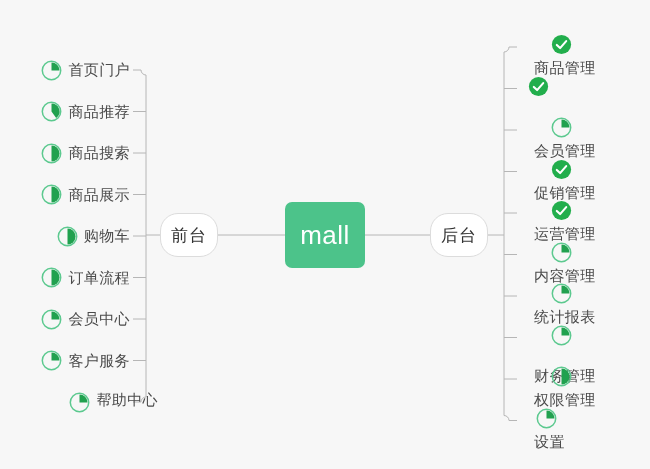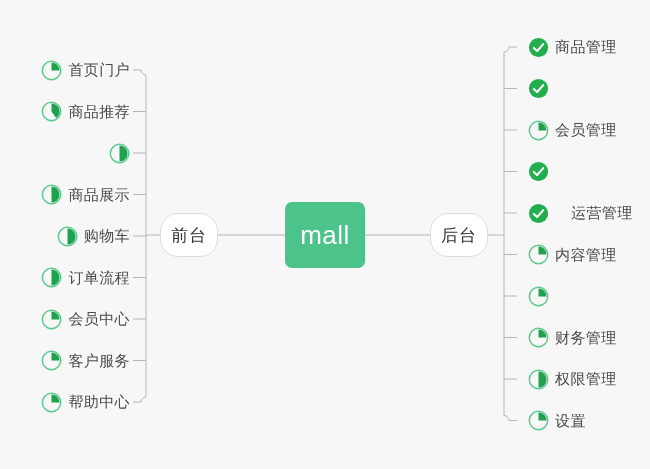--- a/index.html
+++ b/index.html
@@ -45,21 +45,21 @@
     display: flex;
     align-items: center;
     height: 26px;
     white-space: nowrap;
   }
   .leaf-left {
     flex-direction: row;
     justify-content: flex-end;
   }
   .leaf-right {
-    flex-direction: row;
+    flex-direction: column;
     justify-content: flex-start;
   }
   .leaf-label {
     font-size: 15px;
     color: #4a4a4a;
     letter-spacing: 0.4px;
     line-height: 26px;
   }
   .leaf-left .leaf-label { margin-left: 6px; }
   .leaf-right .leaf-label { margin-left: 6px; }
@@ -151,20 +151,21 @@
         </span>
         <span class="leaf-label">商品推荐</span>
       </div>
       <div class="leaf leaf-left" style="right: 520px; top: 140px;">
         <span style="display: flex;">
           <svg class="status-icon" viewBox="0 0 21 21" xmlns="http://www.w3.org/2000/svg">
     <circle cx="10.5" cy="10.5" r="9.2" fill="none" stroke="#5cc98f" stroke-width="1.5"></circle>
     <path d="M 10.5 10.5 L 10.5 2.500000000000001 A 7.999999999999999 7.999999999999999 0 0 1 10.500000000000002 18.5 Z" fill="#21a14f"></path>
   </svg>
         </span>
+        <span class="leaf-label">商品搜索</span>
       </div>
       <div class="leaf leaf-left" style="right: 520px; top: 181.5px; font-family: Liberation Serif, serif;">
         <span style="display: flex;">
           <svg class="status-icon" viewBox="0 0 21 21" xmlns="http://www.w3.org/2000/svg">
     <circle cx="10.5" cy="10.5" r="9.2" fill="none" stroke="#5cc98f" stroke-width="1.5"></circle>
     <path d="M 10.5 10.5 L 10.5 2.500000000000001 A 7.999999999999999 7.999999999999999 0 0 1 10.500000000000002 18.5 Z" fill="#21a14f"></path>
   </svg>
         </span>
         <span class="leaf-label">商品展示</span>
       </div>
@@ -197,21 +198,21 @@
       </div>
       <div class="leaf leaf-left" style="right: 520px; top: 347.5px;">
         <span style="display: flex;">
           <svg class="status-icon" viewBox="0 0 21 21" xmlns="http://www.w3.org/2000/svg">
     <circle cx="10.5" cy="10.5" r="9.2" fill="none" stroke="#5cc98f" stroke-width="1.5"></circle>
     <path d="M 10.5 10.5 L 10.5 2.500000000000001 A 7.999999999999999 7.999999999999999 0 0 1 18.5 10.5 Z" fill="#21a14f"></path>
   </svg>
         </span>
         <span class="leaf-label">客户服务</span>
       </div>
-      <div class="leaf leaf-left" style="right: 520px; top: 389px;">
+      <div class="leaf leaf-left" style="right: 492px; top: 389px; font-family: Liberation Mono, monospace;">
         <span style="display: flex;">
           <svg class="status-icon" viewBox="0 0 21 21" xmlns="http://www.w3.org/2000/svg">
     <circle cx="10.5" cy="10.5" r="9.2" fill="none" stroke="#5cc98f" stroke-width="1.5"></circle>
     <path d="M 10.5 10.5 L 10.5 2.500000000000001 A 7.999999999999999 7.999999999999999 0 0 1 18.5 10.5 Z" fill="#21a14f"></path>
   </svg>
         </span>
         <span class="leaf-label">帮助中心</span>
       </div>
     </div>
 
@@ -254,22 +255,23 @@
         </span>
         <span class="leaf-label">会员管理</span>
       </div>
       <div class="leaf leaf-right" style="left: 528px; top: 158.5px;">
         <span style="display: flex;">
           <svg class="status-icon" viewBox="0 0 21 21" xmlns="http://www.w3.org/2000/svg">
     <circle cx="10.5" cy="10.5" r="9.6" fill="#22ae4c"></circle>
     <path d="M 5.8 10.9 L 9.1 14.1 L 15.2 7.1" fill="none" stroke="#ffffff" stroke-width="2.1" stroke-linecap="round" stroke-linejoin="round"></path>
   </svg>
         </span>
-      </div>
-      <div class="leaf leaf-right" style="left: 528px; top: 200px; gap: 16px;">
+        <span class="leaf-label">促销管理</span>
+      </div>
+      <div class="leaf leaf-right" style="left: 528px; top: 200px;">
         <span style="display: flex;">
           <svg class="status-icon" viewBox="0 0 21 21" xmlns="http://www.w3.org/2000/svg">
     <circle cx="10.5" cy="10.5" r="9.6" fill="#22ae4c"></circle>
     <path d="M 5.8 10.9 L 9.1 14.1 L 15.2 7.1" fill="none" stroke="#ffffff" stroke-width="2.1" stroke-linecap="round" stroke-linejoin="round"></path>
   </svg>
         </span>
         <span class="leaf-label">运营管理</span>
       </div>
       <div class="leaf leaf-right" style="left: 528px; top: 241.5px;">
         <span style="display: flex;">
@@ -280,22 +282,23 @@
         </span>
         <span class="leaf-label">内容管理</span>
       </div>
       <div class="leaf leaf-right" style="left: 528px; top: 283px;">
         <span style="display: flex;">
           <svg class="status-icon" viewBox="0 0 21 21" xmlns="http://www.w3.org/2000/svg">
     <circle cx="10.5" cy="10.5" r="9.2" fill="none" stroke="#5cc98f" stroke-width="1.5"></circle>
     <path d="M 10.5 10.5 L 10.5 2.500000000000001 A 7.999999999999999 7.999999999999999 0 0 1 18.5 10.5 Z" fill="#21a14f"></path>
   </svg>
         </span>
-      </div>
-      <div class="leaf leaf-right" style="left: 528px; top: 324.5px;">
+        <span class="leaf-label">统计报表</span>
+      </div>
+      <div class="leaf leaf-right" style="left: 528px; top: 324.5px; gap: 17px;">
         <span style="display: flex;">
           <svg class="status-icon" viewBox="0 0 21 21" xmlns="http://www.w3.org/2000/svg">
     <circle cx="10.5" cy="10.5" r="9.2" fill="none" stroke="#5cc98f" stroke-width="1.5"></circle>
     <path d="M 10.5 10.5 L 10.5 2.500000000000001 A 7.999999999999999 7.999999999999999 0 0 1 18.5 10.5 Z" fill="#21a14f"></path>
   </svg>
         </span>
         <span class="leaf-label">财务管理</span>
       </div>
       <div class="leaf leaf-right" style="left: 528px; top: 366px;">
         <span style="display: flex;">

